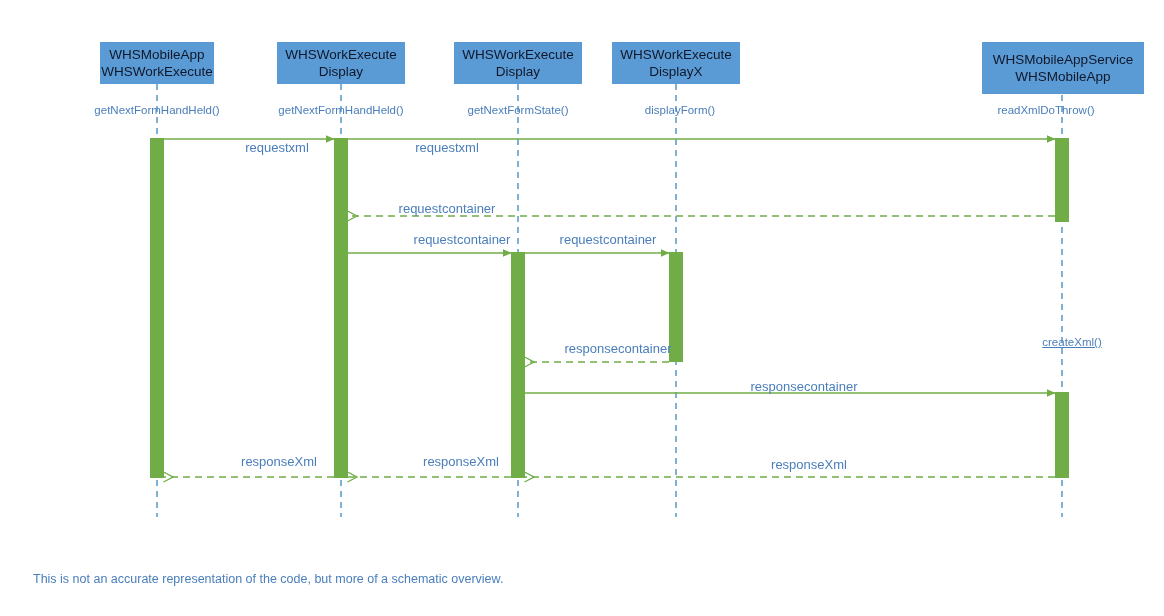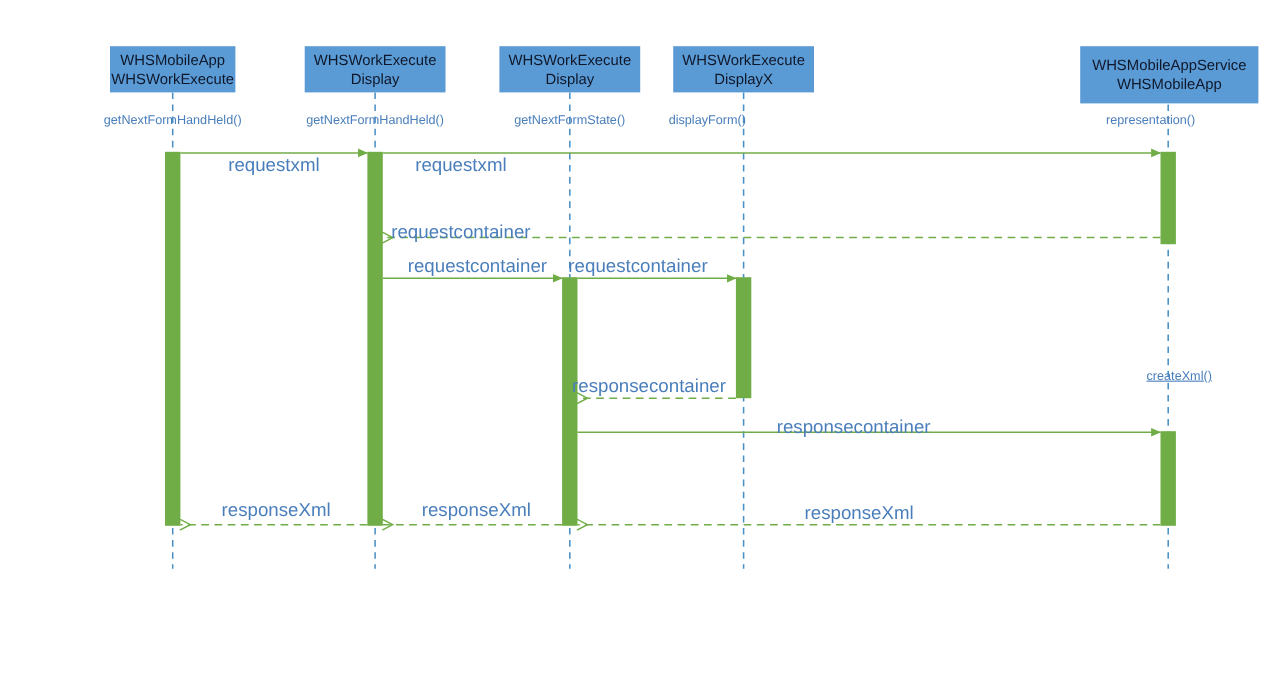--- a/index.html
+++ b/index.html
@@ -45,23 +45,24 @@
     position: absolute;
     color: #4A7EBB;
     font-size: 11.5px;
     white-space: nowrap;
     text-align: left;
     transform: translateX(-50%);
   }
   .msg-label {
     position: absolute;
     color: #4A7EBB;
-    font-size: 17px;
+    font-size: 13px;
     white-space: nowrap;
     transform: translateX(-50%);
+    margin-left: 28px;
   }
   .caption {
     position: absolute;
     left: 33px;
     top: 572px;
     color: #4A7EBB;
     font-size: 12.5px;
     white-space: nowrap;
   }
 </style>
@@ -142,29 +143,30 @@
   </div>
 
   <div class="participant-box" style="left:982px; top:42px; width:162px; height:52px;">
     <span>WHSMobileAppService</span>
     <span>WHSMobileApp</span>
   </div>
 
   <div class="lifeline-activation-label" style="left:157px; top:104px;">getNextFormHandHeld()</div>
   <div class="lifeline-activation-label" style="left:341px; top:104px;">getNextFormHandHeld()</div>
   <div class="lifeline-activation-label" style="left:518px; top:104px;">getNextFormState()</div>
-  <div class="lifeline-activation-label" style="left:643px; top:104px;">displayForm()</div>
-  <div class="lifeline-activation-label" style="left:1046px; top:104px;">representation()</div>
+  <div class="lifeline-activation-label" style="left:680px; top:104px;">displayForm()</div>
+  <div class="lifeline-activation-label" style="left:1046px; top:104px;">readXmlDoThrow()</div>
   <div class="lifeline-activation-label" style="left:1072px; top:336px;text-decoration:underline;">createXml()</div>
 
   <div class="msg-label" style="left:249px; top:140px;">requestxml</div>
   <div class="msg-label" style="left:419px; top:140px;">requestxml</div>
   <div class="msg-label" style="left:419px; top:201px;">requestcontainer</div>
   <div class="msg-label" style="left:434px; top:232px;">requestcontainer</div>
   <div class="msg-label" style="left:580px; top:232px;">requestcontainer</div>
   <div class="msg-label" style="left:590px; top:341px;">responsecontainer</div>
   <div class="msg-label" style="left:776px; top:379px;">responsecontainer</div>
   <div class="msg-label" style="left:251px; top:454px;">responseXml</div>
   <div class="msg-label" style="left:433px; top:454px;">responseXml</div>
   <div class="msg-label" style="left:781px; top:457px;">responseXml</div>
 
+  <div class="caption">This is not an accurate representation of the code, but more of a schematic overview.</div>
 
 </div>
 
 </body></html>

